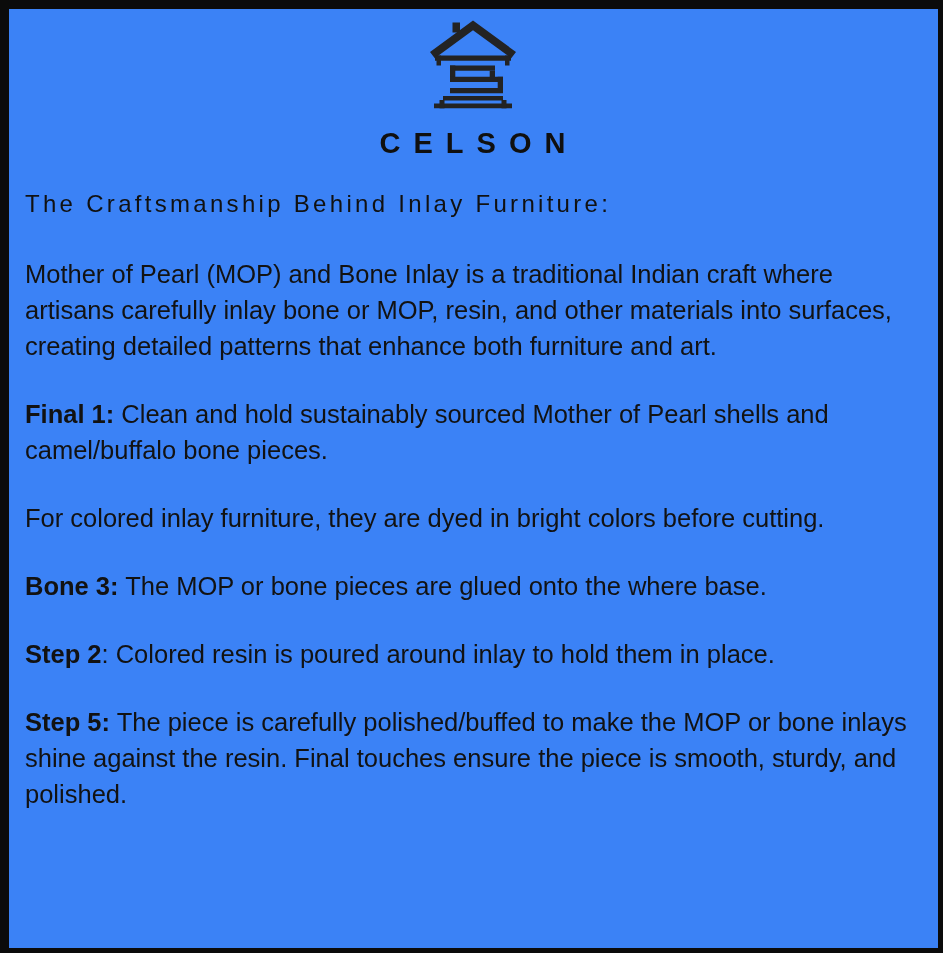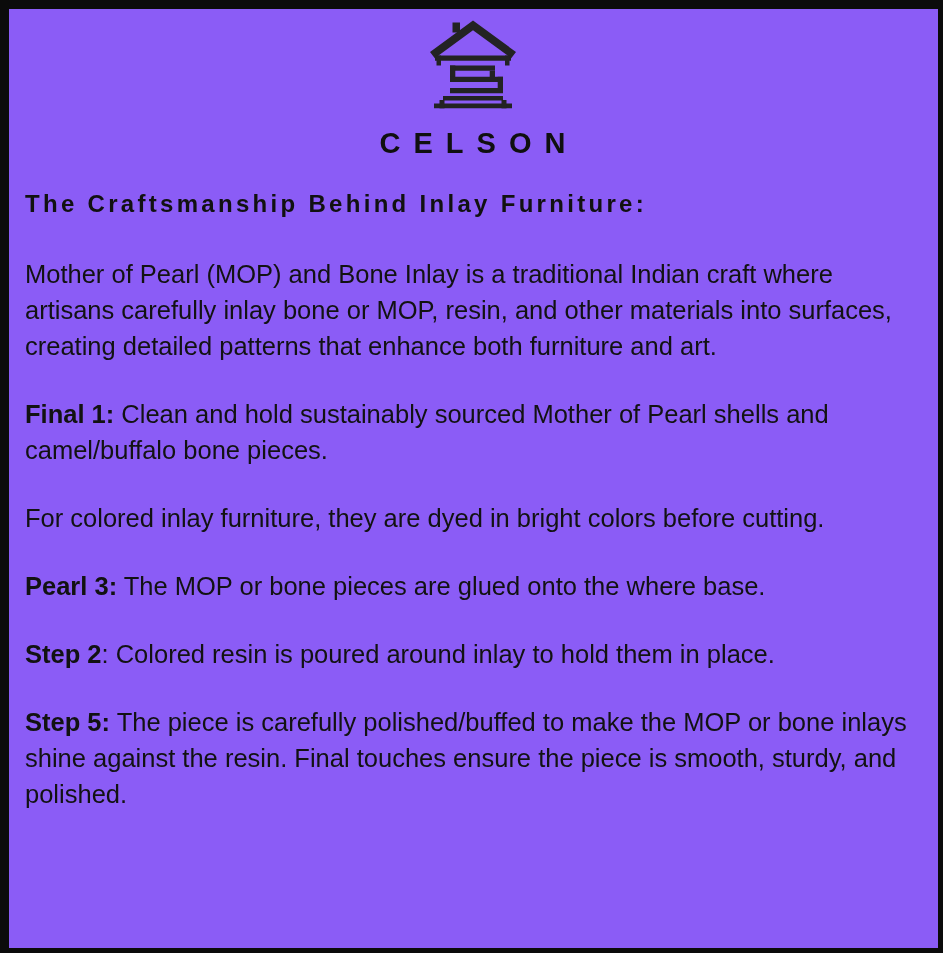--- a/index.html
+++ b/index.html
@@ -9,21 +9,21 @@
   }
   body {
     font-family: "Liberation Sans", sans-serif;
   }
 
   #card {
     position: relative;
     width: 943px;
     height: 953px;
     box-sizing: border-box;
-    background: #8b5cf6;
+    background: #3b82f6;
     border-top: 9px solid #0b0b0b;
     border-left: 9px solid #0b0b0b;
     border-right: 5px solid #0b0b0b;
     border-bottom: 5px solid #0b0b0b;
     overflow: hidden;
   }
 
   .inner {
     box-sizing: border-box;
     width: 100%;
@@ -50,21 +50,21 @@
     text-indent: 13px;
     color: #101010;
     line-height: 1;
     font-family: "Liberation Sans", sans-serif;
   }
 
   
   .heading {
     margin: 32px 0 0 9px;
     font-size: 24px;
-    font-weight: bold;
+    font-weight: normal;
     letter-spacing: 3.3px;
     color: #111111;
     font-family: "Liberation Sans", sans-serif;
     white-space: nowrap;
   }
 
   
   .body-copy {
     margin: 7px 0 0 9px;
     padding-right: 22px;
@@ -143,21 +143,21 @@
       <div class="para gap-block">
         <span class="lead">Final 1:</span><span> Clean and hold sustainably sourced Mother of Pearl shells and camel/buffalo bone pieces.</span>
       </div>
 
       <div class="para gap-block">
         <span class="lead"></span><span>For colored inlay furniture, they are dyed in bright colors before cutting.</span>
       </div>
 
 
       <div class="para gap-block">
-        <span class="lead">Pearl 3:</span><span> The MOP or bone pieces are glued onto the where base.</span>
+        <span class="lead">Bone 3:</span><span> The MOP or bone pieces are glued onto the where base.</span>
       </div>
 
       <div class="para gap-block">
         <span class="lead-noncolon">Step 2</span><span>: Colored resin is poured around inlay to hold them in place.</span>
       </div>
 
       <div class="para gap-block">
         <span class="lead">Step 5:</span><span> The piece is carefully polished/buffed to make the MOP or bone inlays shine against the resin. Final touches ensure the piece is smooth, sturdy, and polished.</span>
       </div>
 

